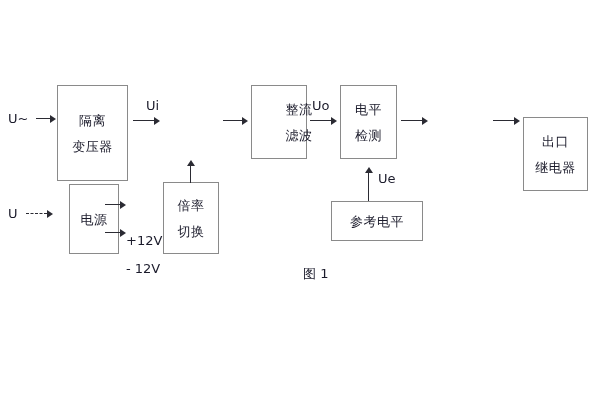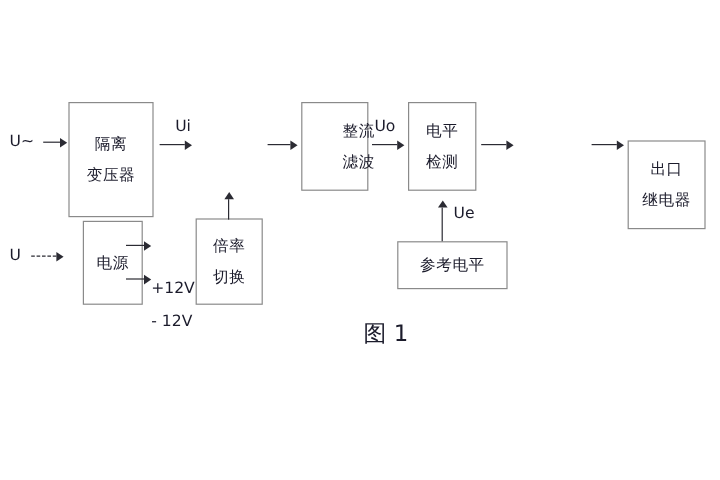--- a/index.html
+++ b/index.html
@@ -93,21 +93,21 @@
     left: 0.5px;
     width: 0; height: 0;
     border-left: 4px solid transparent;
     border-right: 4px solid transparent;
     border-bottom: 6.5px solid #2b2b33;
   }
 
   .caption {
     position: absolute;
     color: #1b1b2b;
-    font-size: 19px;
+    font-size: 13px;
     white-space: nowrap;
   }
 </style>
 </head>
 <body>
 
 <div id="canvas">
 
   <div class="lbl" style="left:8px; top:112px;">U~</div>
 

